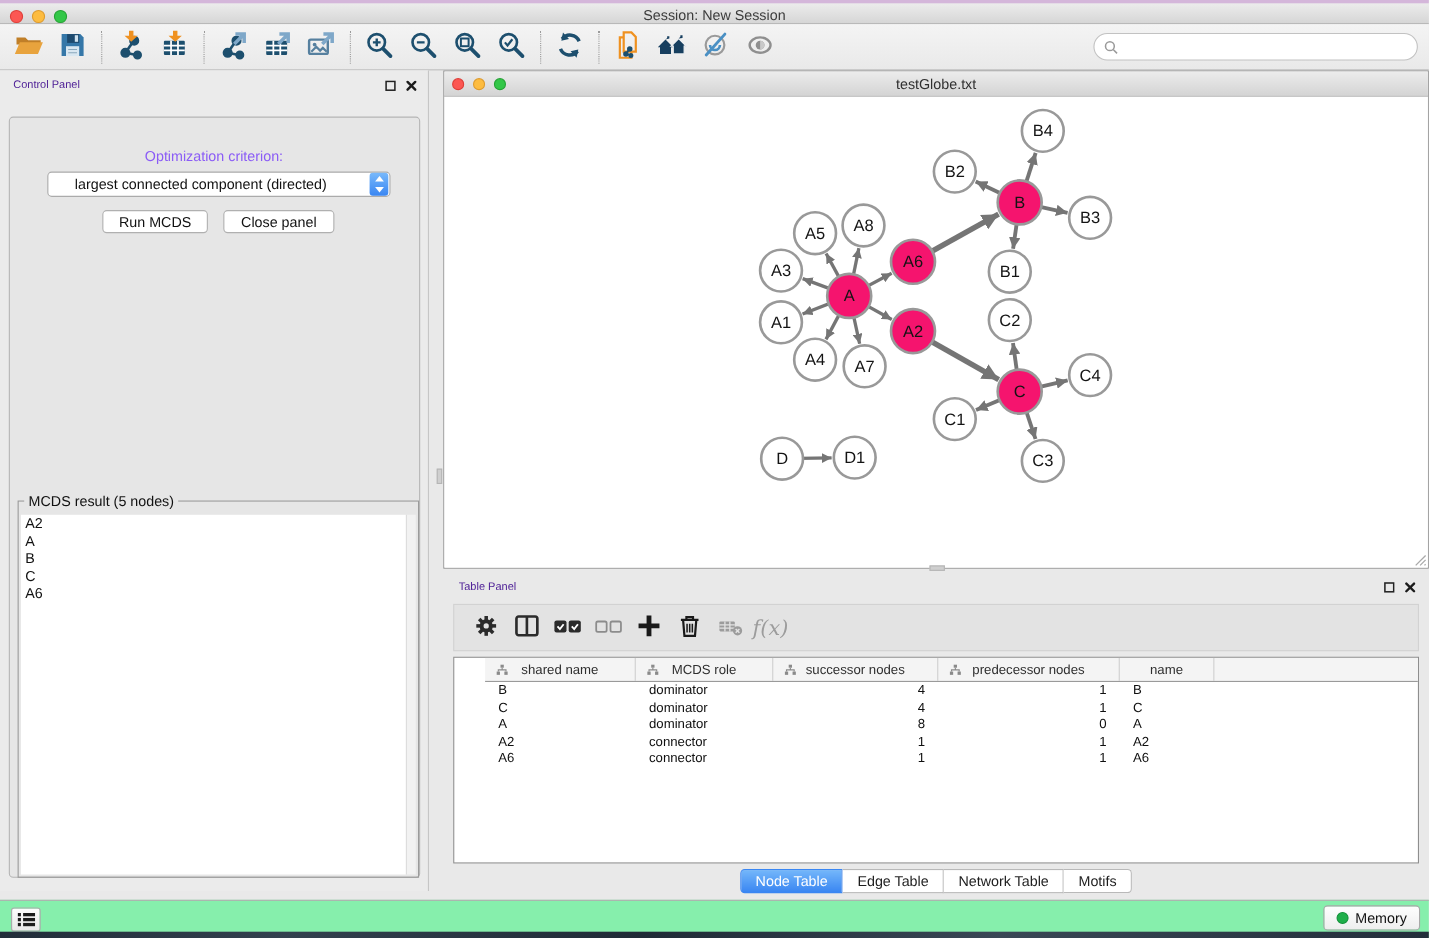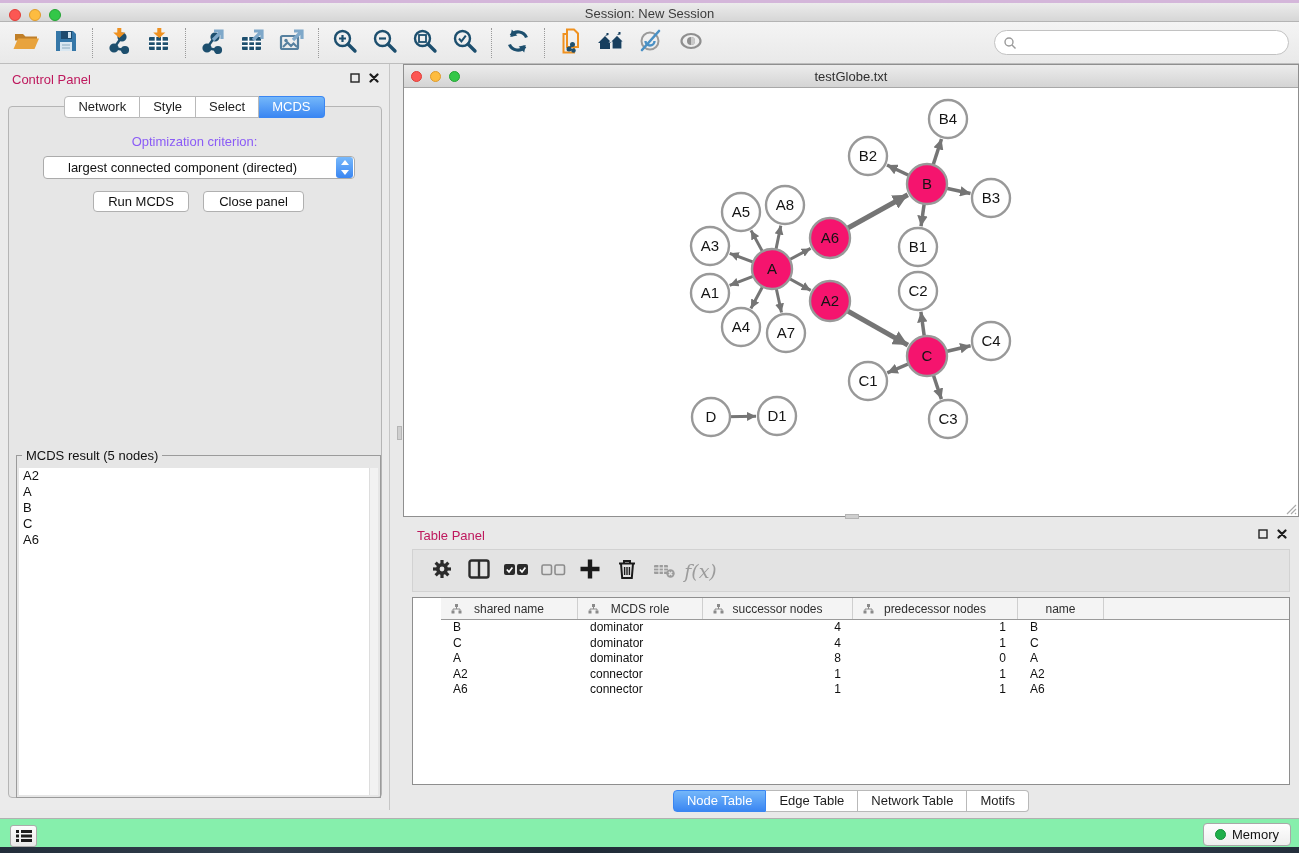--- a/index.html
+++ b/index.html
@@ -29,21 +29,21 @@
   .searchbox { position:absolute; right:10px; top:8px; width:295px; height:25px;
     background:#fff; border:1px solid #c2c2c2; border-radius:13px;
     display:flex; align-items:center; padding-left:8px; }
   .searchbox input { border:none; outline:none; flex:1; font-size:12px;
     background:transparent; font-family:"Liberation Sans",sans-serif; }
 
   
   .control-panel { position:absolute; left:0; top:64px; width:390px; height:746px;
     background:#ebebeb; border-right:1px solid #c6c6c6; }
   .panel-head { position:relative; height:30px; }
-  .panel-title { position:absolute; left:12px; top:8px; font-size:13px; color:#be185d; }
+  .panel-title { position:absolute; left:12px; top:8px; font-size:10px; color:#4c1d95; }
   .wingdings { position:absolute; top:9px; display:flex; gap:9px; }
   .cp-wing { right:10px; } .tp-wing { right:12px; }
 
   .seg-tabs { position:absolute; left:0; right:0; display:flex; justify-content:center; z-index:5; }
   .seg { height:22px; line-height:20px; padding:0 13px; background:#fff;
     border:1px solid #b9b9b9; border-left:none; font-size:13px; color:#1d1d1d; }
   .seg:first-child { border-left:1px solid #b9b9b9; border-radius:4px 0 0 4px; }
   .seg:last-child { border-radius:0 4px 4px 0; }
   .seg.active { background:linear-gradient(#74b7fa,#3a86f2); border-color:#3a86f2;
     color:#fff; }
@@ -331,26 +331,20 @@
           </svg>
       </button>
       <button class="wing-btn">
         <svg width="10" height="10" viewBox="0 0 10 10">
           <path d="M1.5 1.5 L8.5 8.5 M8.5 1.5 L1.5 8.5" stroke="#1c1c1c" stroke-width="2.2" stroke-linecap="round"></path>
           </svg>
       </button>
     </span>
   </div>
 
-  <div class="seg-tabs" style="top:32px;" id="cp-tabs">
-      <button class="seg">Network</button>
-      <button class="seg">Style</button>
-      <button class="seg">Select</button>
-      <button class="seg active">MCDS</button>
-    </div>
   <div class="cp-box"></div>
 
   <div class="opt-label">Optimization criterion:</div>
 
   <div class="combo">
     <span class="combo-text">largest connected component (directed)</span>
     <span class="combo-stepper"></span>
   </div>
 
   <button class="cp-btn btn-run">Run MCDS</button>

